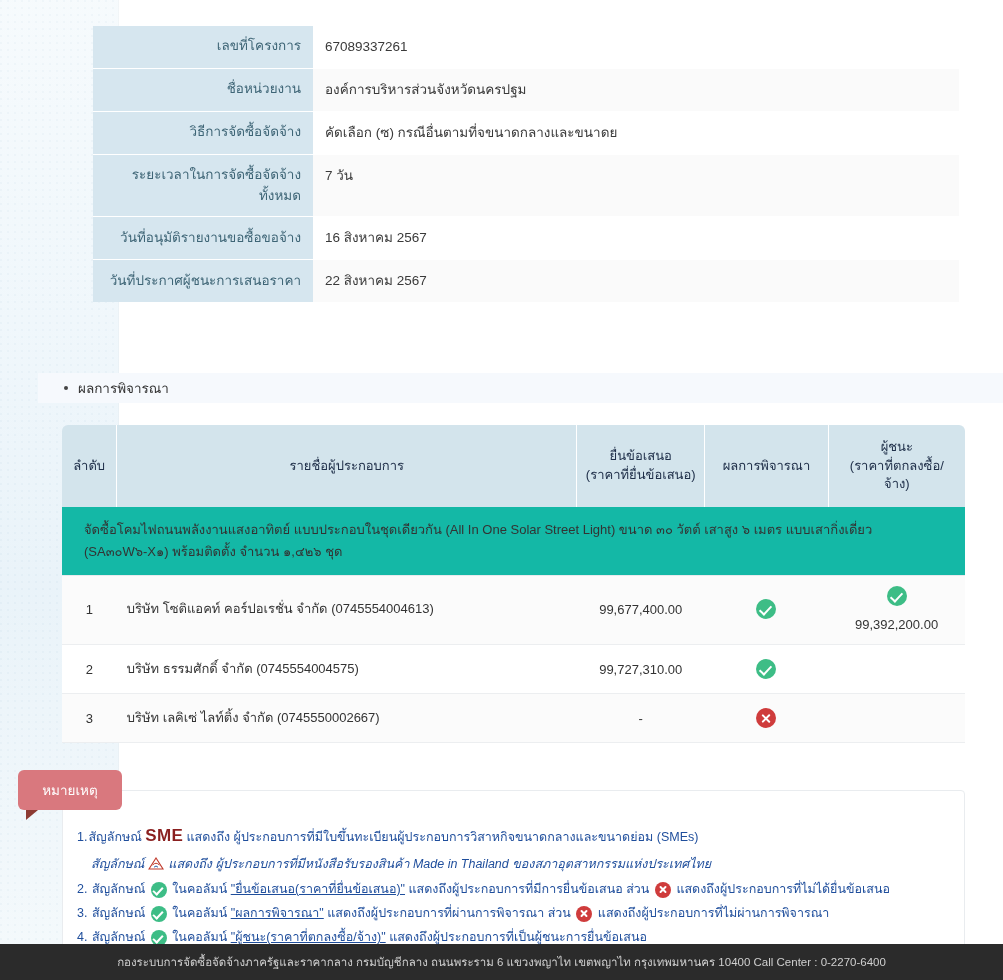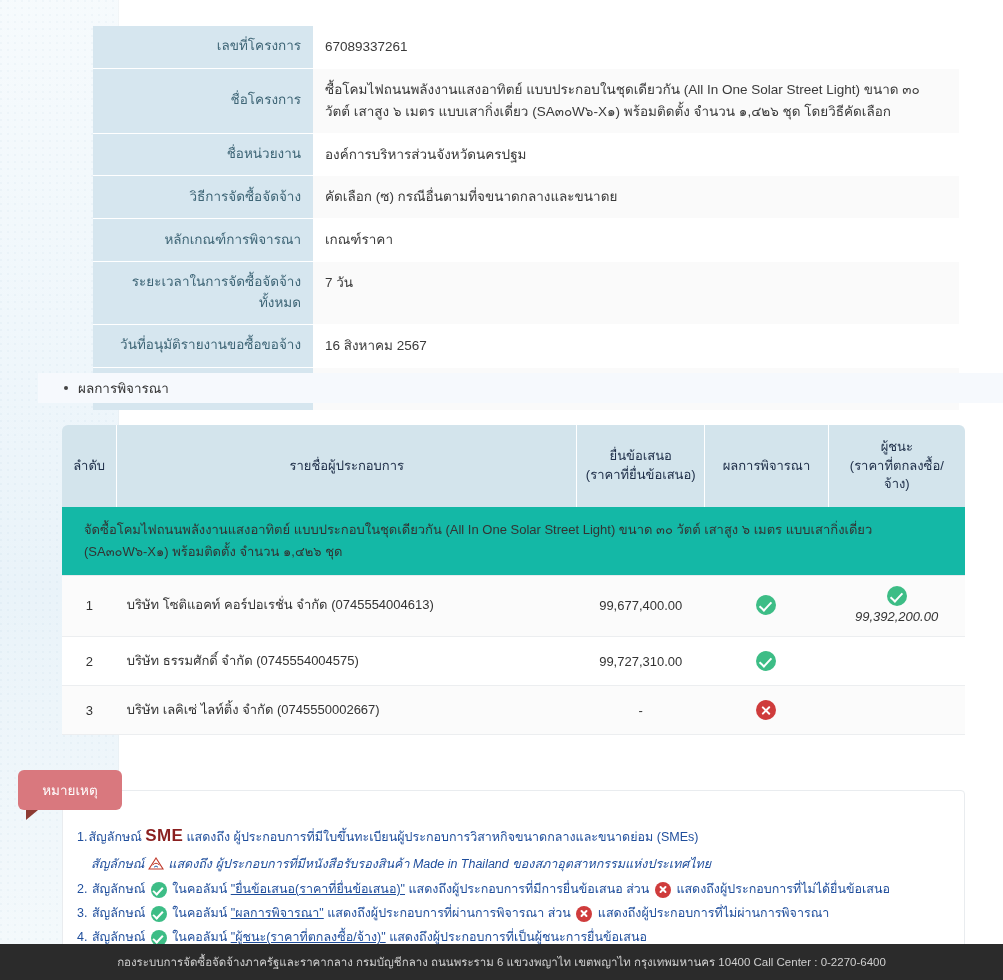--- a/index.html
+++ b/index.html
@@ -154,21 +154,21 @@
     color: #333;
   }
   tr.bid-row:nth-of-type(odd) td { background: #ffffff; }
   td.c-seq { text-align: center; }
   td.c-name { text-align: left; padding-left: 22px; line-height: 1.5; }
   td.c-offer { text-align: center; }
   td.c-res { text-align: center; }
   td.c-win { text-align: center; }
   tr.bid-row.tall td { padding-top: 10px; padding-bottom: 12px; }
 
-  .win-stack { display: flex; flex-direction: column; align-items: center; gap: 3px; font-style: italic; }
+  .win-stack { display: flex; flex-direction: column; align-items: center; gap: 11px; }
   .win-price { font-size: 13px; color: #333; }
 
   
   .ic {
     display: inline-block;
     width: 20px; height: 20px;
     border-radius: 50%;
     position: relative;
     vertical-align: middle;
   }
@@ -276,35 +276,27 @@
 
 <div class="content">
 
   <table class="info-table">
     <tbody id="info-body">
         <tr>
           <td class="info-label">เลขที่โครงการ</td>
           <td class="info-value">67089337261</td>
         </tr>
         <tr>
-          <td class="info-label">ชื่อโครงการ</td>
-          <td class="info-value">ซื้อโคมไฟถนนพลังงานแสงอาทิตย์ แบบประกอบในชุดเดียวกัน (All In One Solar Street Light) ขนาด ๓๐ วัตต์ เสาสูง ๖ เมตร แบบเสากิ่งเดี่ยว (SA๓๐W๖-X๑) พร้อมติดตั้ง จำนวน ๑,๔๒๖ ชุด โดยวิธีคัดเลือก</td>
-        </tr>
-        <tr>
           <td class="info-label">ชื่อหน่วยงาน</td>
           <td class="info-value">องค์การบริหารส่วนจังหวัดนครปฐม</td>
         </tr>
         <tr>
           <td class="info-label">วิธีการจัดซื้อจัดจ้าง</td>
           <td class="info-value">คัดเลือก
 (ซ) กรณีอื่นตามที่จขนาดกลางและขนาดย</td>
-        </tr>
-        <tr>
-          <td class="info-label">หลักเกณฑ์การพิจารณา</td>
-          <td class="info-value">เกณฑ์ราคา</td>
         </tr>
         <tr>
           <td class="info-label">ระยะเวลาในการจัดซื้อจัดจ้างทั้งหมด</td>
           <td class="info-value">7 วัน</td>
         </tr>
         <tr>
           <td class="info-label">วันที่อนุมัติรายงานขอซื้อขอจ้าง</td>
           <td class="info-value">16 สิงหาคม 2567</td>
         </tr>
         <tr>

